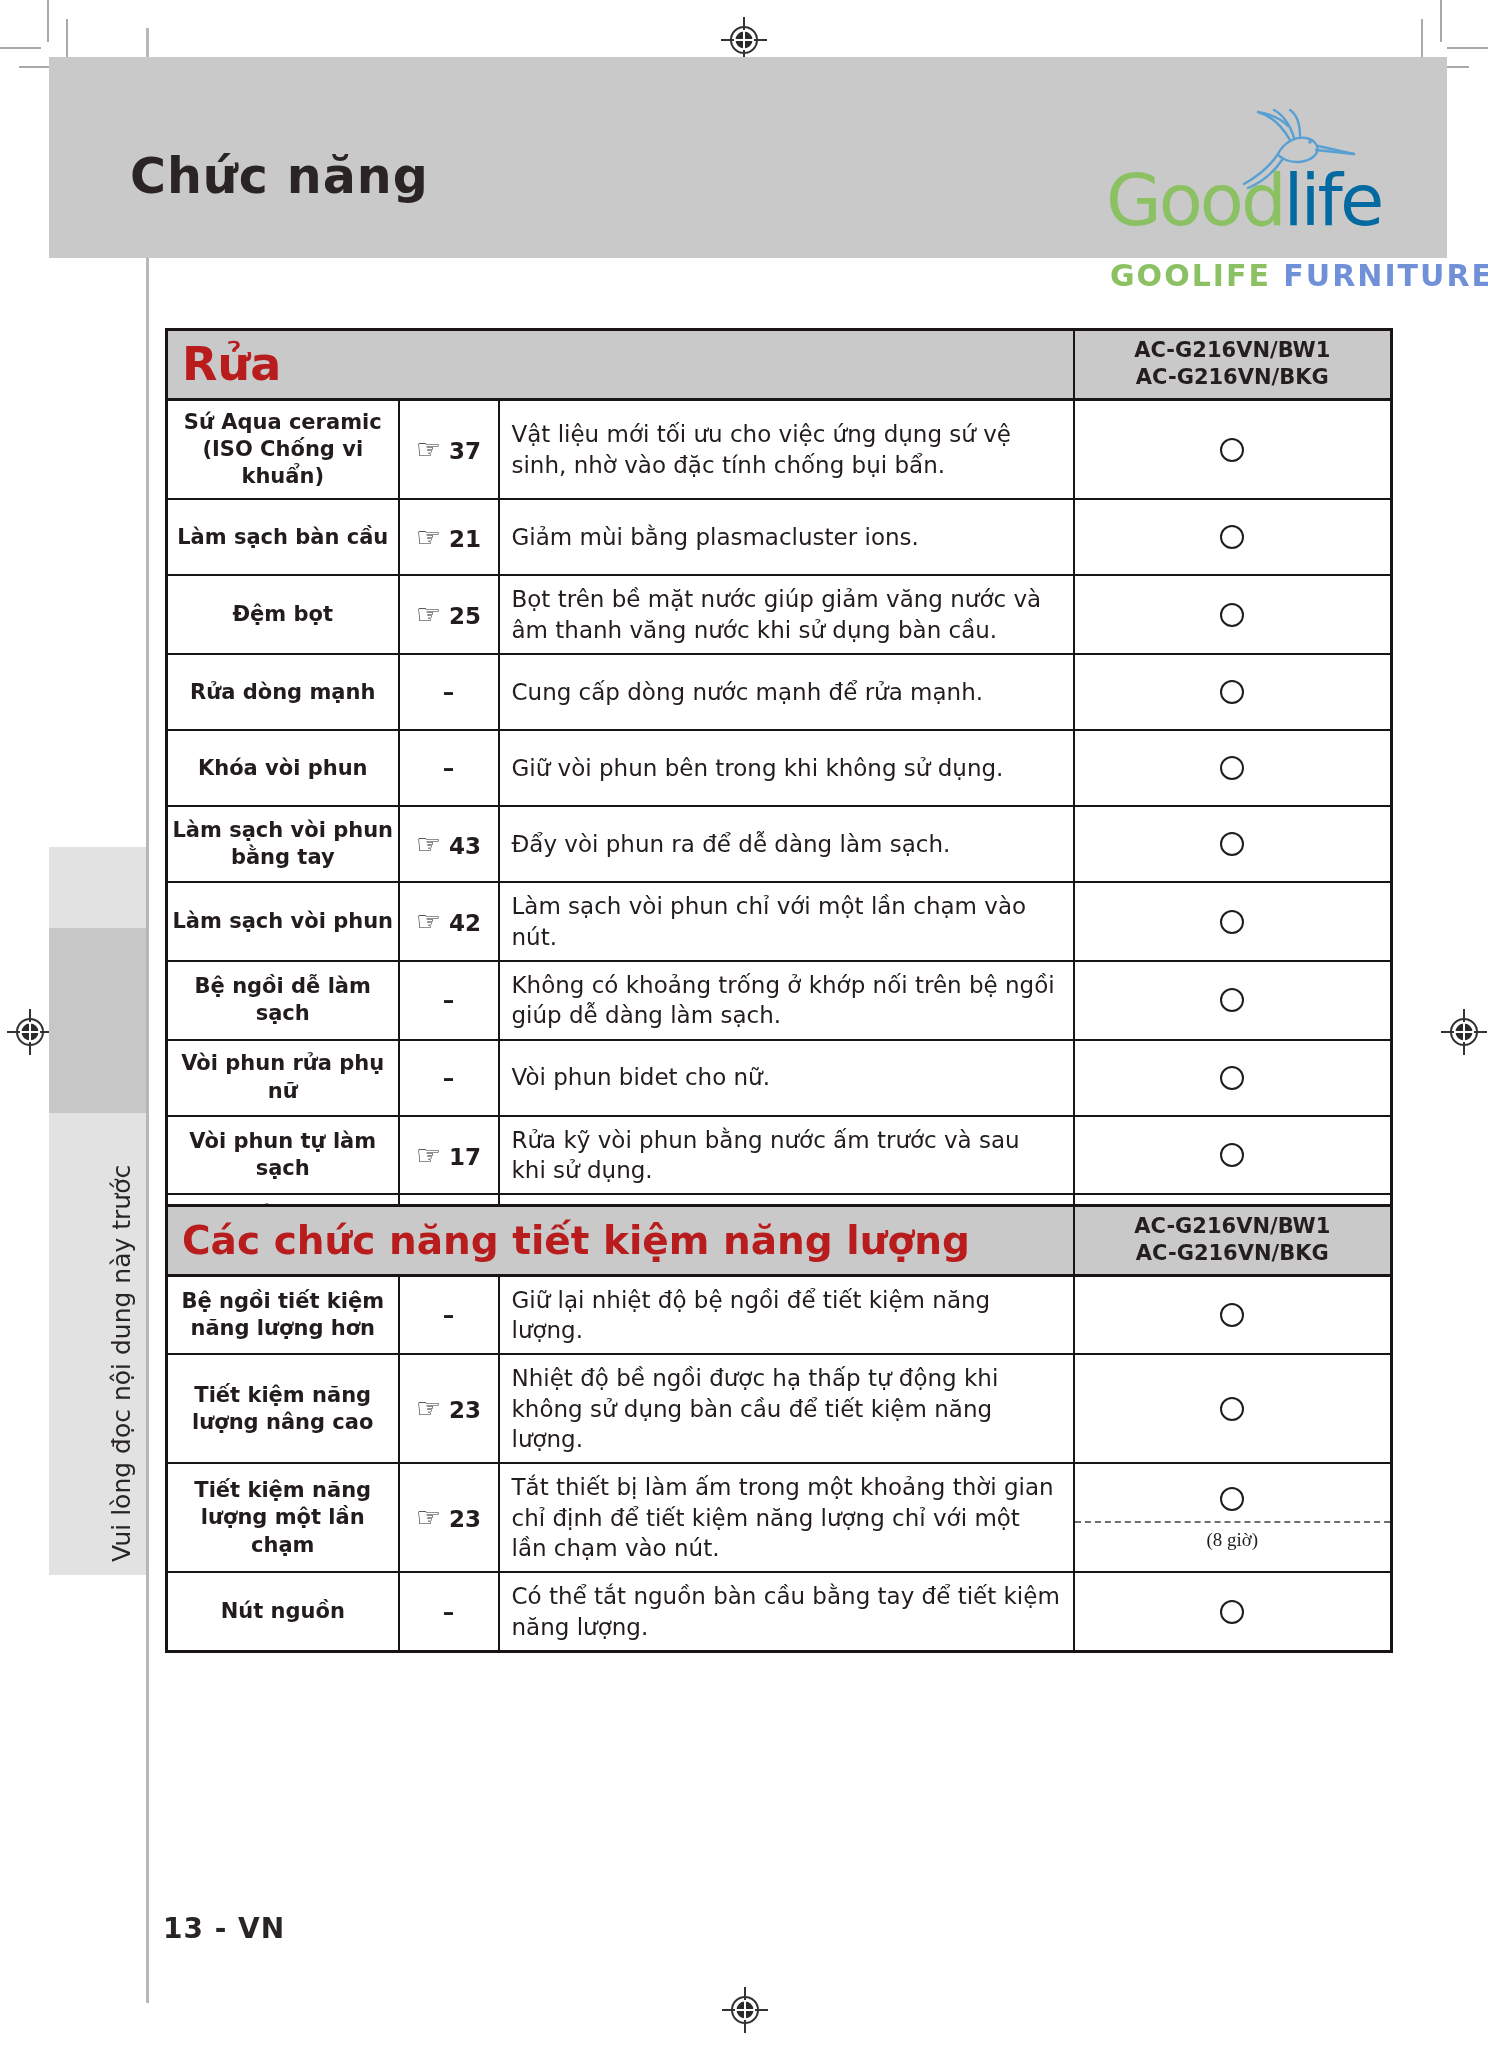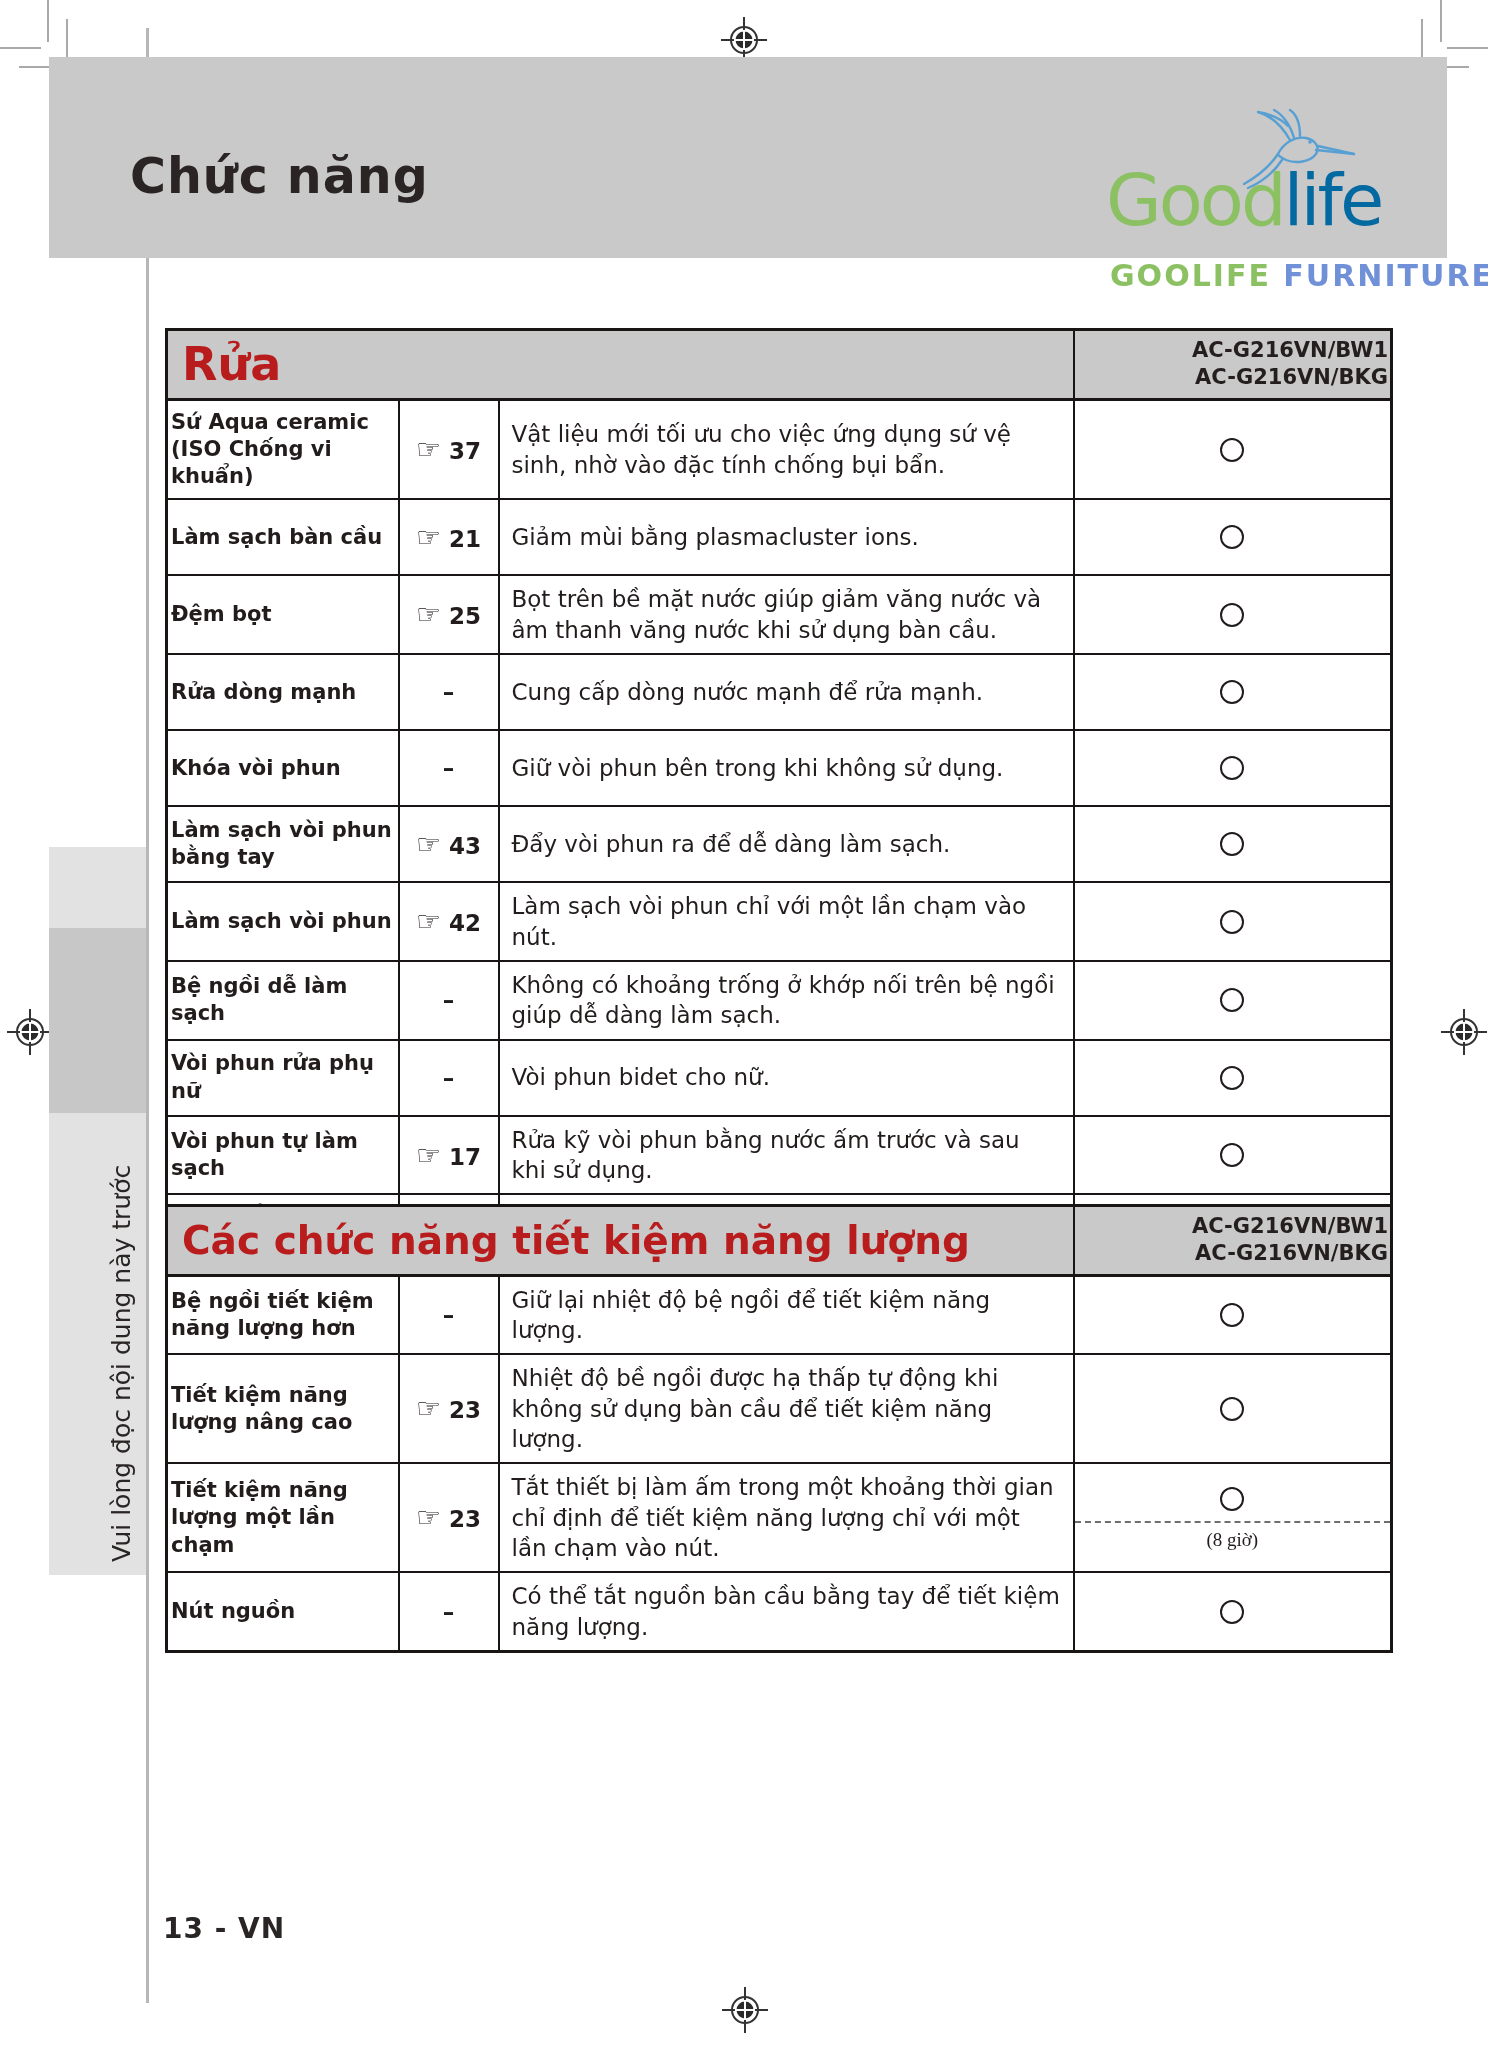--- a/index.html
+++ b/index.html
@@ -35,23 +35,23 @@
   
   table.ftable{position:absolute;left:165px;border-collapse:collapse;table-layout:fixed;width:1225px;background:#fff;}
   table.ftable.tb0{top:328px;}
   table.ftable.tb1{top:1204px;}
   table.ftable,table.ftable th,table.ftable td{border:2px solid #1a1515;}
   table.ftable{border:3px solid #1a1515;}
   table.ftable thead th{background:#c9c9c9;border-bottom:3px solid #1a1515;}
   th.ttitle{text-align:left;padding:6px 14px;color:#b91c1c;}
   .tb0 th.ttitle{font-size:46px;font-weight:bold;}
   .tb1 th.ttitle{font-size:39px;font-weight:bold;}
-  th.tmodels{font-size:21px;font-weight:bold;text-align:right;line-height:1.3;padding:6px 2px;color:#241e1e;}
+  th.tmodels{font-size:21px;font-weight:bold;text-align:center;line-height:1.3;padding:6px 2px;color:#241e1e;}
   table.ftable td{height:58px;vertical-align:middle;}
-  td.c-name{font-weight:bold;text-align:left;font-size:21px;line-height:1.3;padding:8px 3px;}
+  td.c-name{font-weight:bold;text-align:center;font-size:21px;line-height:1.3;padding:8px 3px;}
   td.c-ref{text-align:center;font-size:23px;font-weight:bold;white-space:nowrap;}
   td.c-ref .hand{font-size:28px;font-weight:normal;}
   td.c-desc{font-size:23px;line-height:1.32;padding:8px 12px;text-align:left;}
   td.c-mark{text-align:center;padding:0;}
   .circle{width:20px;height:20px;border:2.5px solid #221c1c;border-radius:50%;display:inline-block;vertical-align:middle;}
   .markwrap{display:flex;flex-direction:column;justify-content:center;align-items:stretch;width:100%;font-family:Liberation Serif, serif;}
   .markwrap .ccell{display:flex;justify-content:center;align-items:center;flex:1;padding:10px 0;}
   .dashline{border-top:2px dashed #6e6e6e;width:100%;height:0;}
   .marknote{font-size:19px;text-align:center;padding:6px 0 8px 0;}
 

